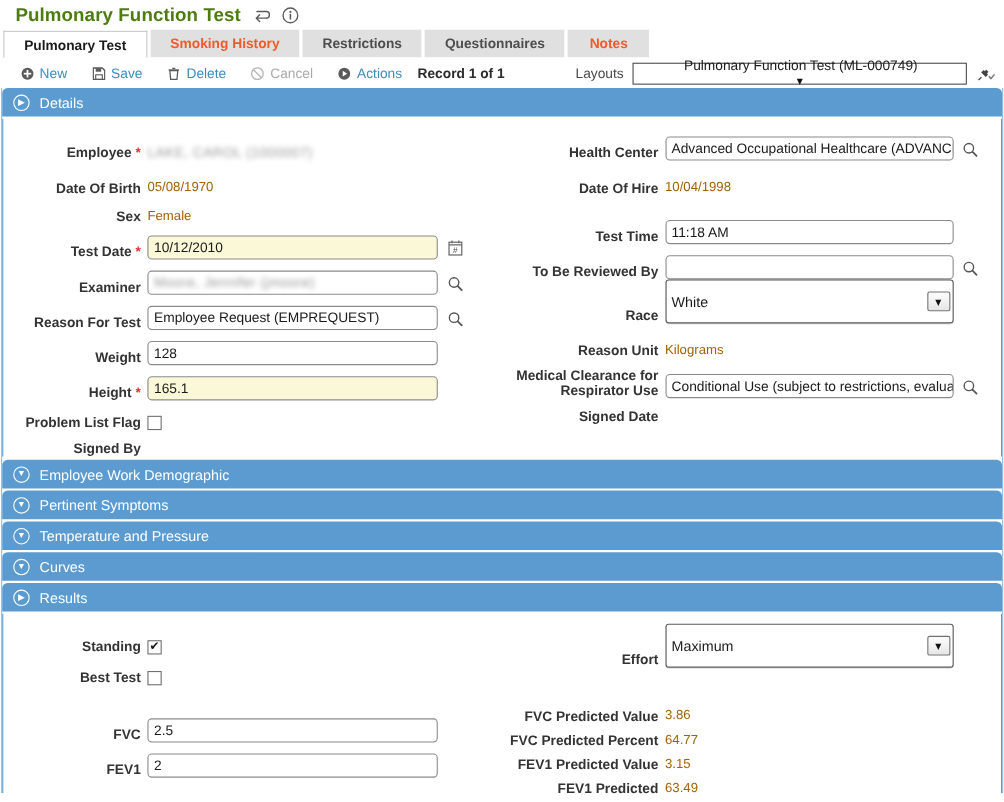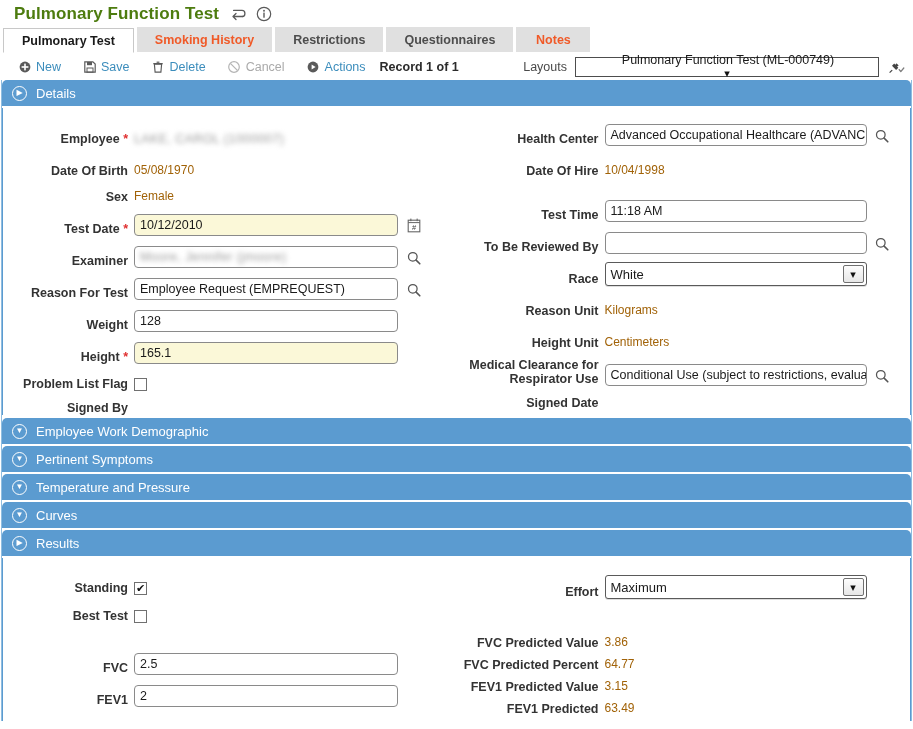--- a/index.html
+++ b/index.html
@@ -212,21 +212,21 @@
     display: flex;
     align-items: center;
     overflow: hidden;
     white-space: nowrap;
     cursor: text;
   }
   .txt.yellow { background: #fbf8d8; }
   .col.right .txt { width: 262px; }
   .sel {
     width: 262px;
-    height: 24px;
+    height: 40px;
     border: 1px solid #5a5a5a;
     border-radius: 3px;
     background: #ffffff;
     font-size: 13px;
     color: #1a1a1a;
     padding: 0 2px 0 5px;
     display: flex;
     align-items: center;
     justify-content: space-between;
     cursor: pointer;
@@ -538,26 +538,20 @@
         </div>
       </div>
 
       <div class="frow">
         <div class="flabel">Reason Unit</div>
         <div class="fval">
             <span class="static-val">Kilograms</span>
           </div>
       </div>
 
-      <div class="frow">
-        <div class="flabel">Height Unit</div>
-        <div class="fval">
-            <span class="static-val">Centimeters</span>
-          </div>
-      </div>
 
       <div class="frow" style="min-height:36px">
         <div class="flabel">Medical Clearance for Respirator Use</div>
         <div class="fval" style="padding-top:7px">
           <span class="txt">Conditional Use (subject to restrictions, evaluati</span>
           <span class="icon-btn">
             <svg width="14" height="14" viewBox="0 0 14 14">
                 <circle cx="5.8" cy="5.8" r="4.3" fill="none" stroke="#555" stroke-width="1.25"></circle>
                 <line x1="9.1" y1="9.1" x2="12.8" y2="12.8" stroke="#555" stroke-width="1.6" stroke-linecap="round"></line>
               </svg>

